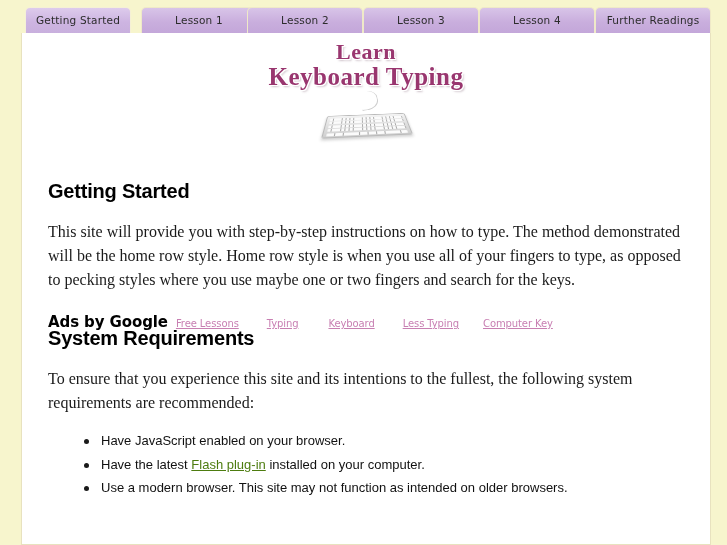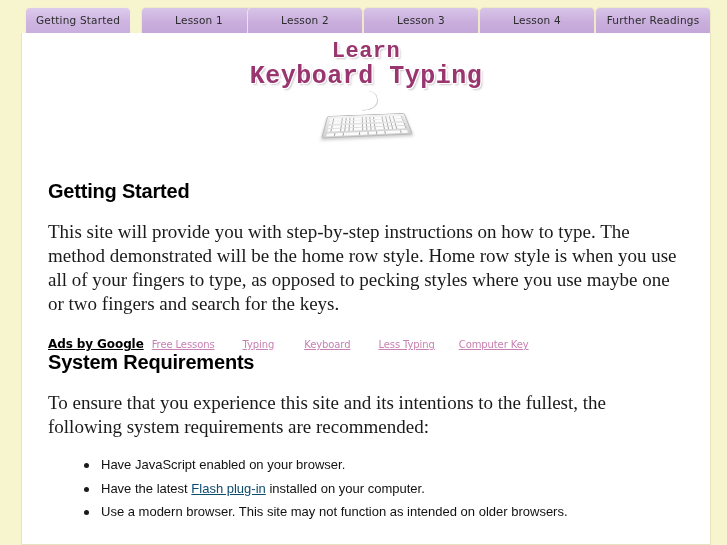--- a/index.html
+++ b/index.html
@@ -81,21 +81,21 @@
     position: relative;
     width: 100%;
     height: 115px;
   }
   #logo-text {
     position: absolute;
     left: 0;
     right: 0;
     top: 8px;
     text-align: center;
-    font-family: Liberation Mono, monospace;
+    font-family: Liberation Serif, serif;
     font-weight: bold;
     line-height: 1.0;
     color: #99366f;
     letter-spacing: .5px;
     text-shadow:
       1px 0 0 #ffffff, -1px 0 0 #ffffff,
       0 1px 0 #ffffff, 0 -1px 0 #ffffff,
       1px 1px 0 #ffffff, -1px -1px 0 #ffffff,
       1px -1px 0 #ffffff, -1px 1px 0 #ffffff,
       2px 2px 2px rgba(120,90,110,.35);
@@ -178,41 +178,40 @@
     font-weight: bold;
     color: #000000;
     margin: 0;
     letter-spacing: -0.2px;
   }
   #h-getting-started { margin-top: 32px; }
   #h-system-req { }
 
   p.body-text {
     font-family: "Liberation Serif", serif;
-    font-size: 19px;
+    font-size: 16px;
     line-height: 24px;
     color: #1a1a1a;
     margin: 17px 0 0 0;
     text-align: left;
   }
 
   
   #ads-strip {
     margin-top: 21px;
     font-family: "DejaVu Sans", sans-serif;
     font-size: 10px;
     white-space: nowrap;
     height: 14px;
   }
   #ads-by-google {
     display: inline-block;
     color: #000000;
     font-weight: bold;
-    text-decoration: underline;
-    font-size: 12px;
+    font-size: 15px;
     letter-spacing: -0.1px;
   }
   .ad-link {
     display: inline-block;
     color: #c87fb2;
     text-decoration: underline;
     cursor: pointer;
     font-size: 10px;
     letter-spacing: -0.1px;
   }
@@ -241,21 +240,21 @@
     content: "";
     position: absolute;
     left: 0;
     top: 6px;
     width: 5px;
     height: 5px;
     background: #1a1a1a;
     border-radius: 50%;
   }
   a.inline-link {
-    color: #0c4a6e;
+    color: #4d7c0f;
     text-decoration: underline;
     cursor: pointer;
   }
 </style>
 </head>
 <body>
 
 <div id="page">
 
   <div id="tabbar">

